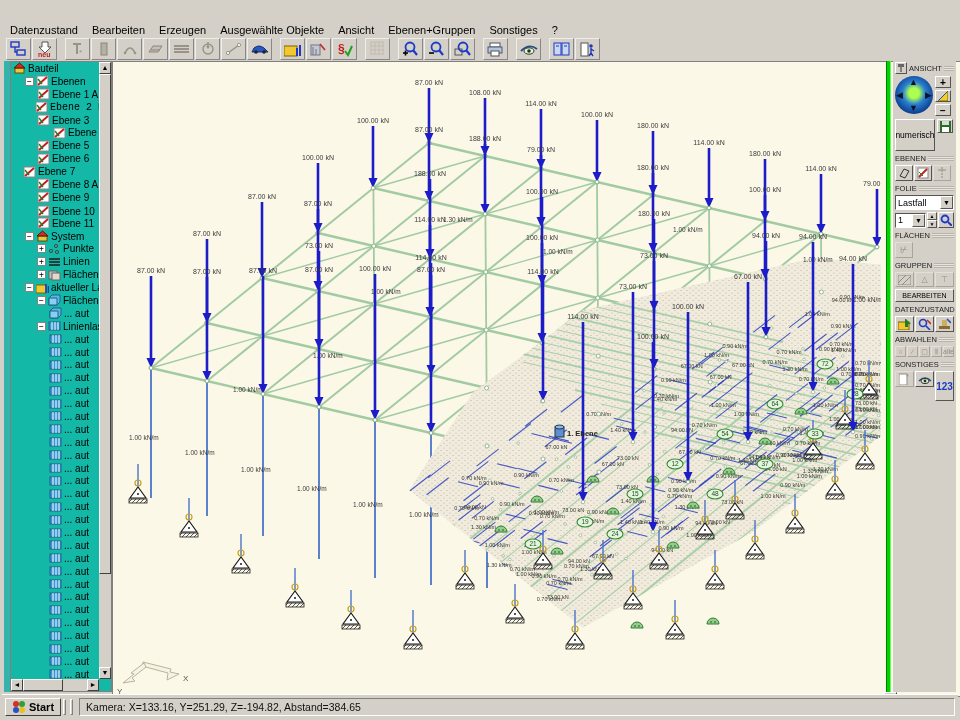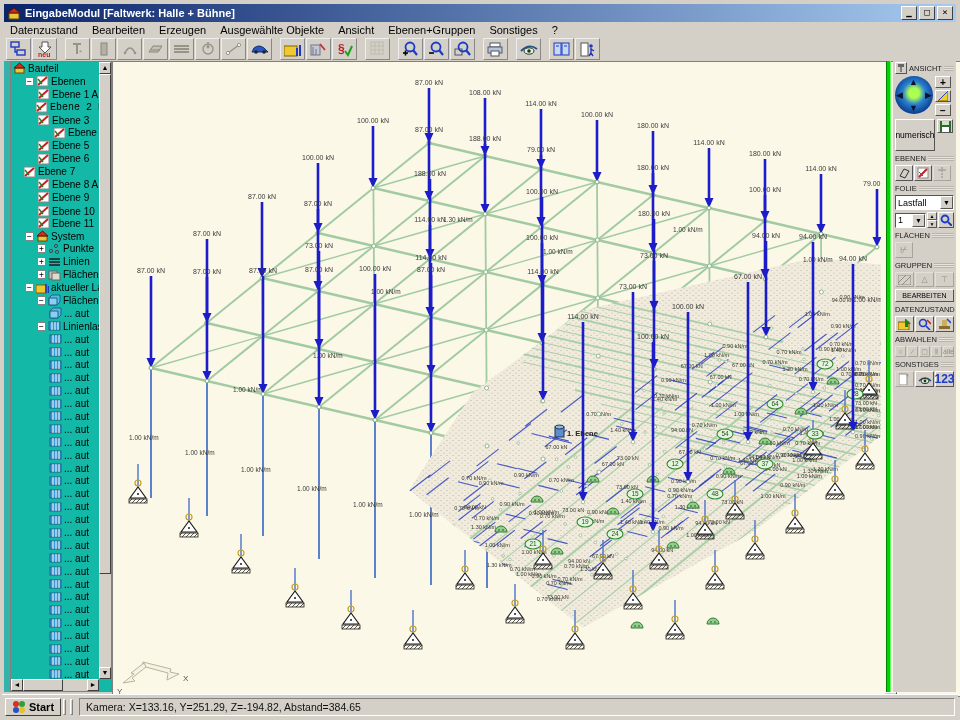--- a/index.html
+++ b/index.html
@@ -97,32 +97,20 @@
   .grip { width:3px; height:16px; margin:0 2px; border:1px solid; border-color:#fff #808080 #808080 #fff; }
   .statusfield { flex:1; height:18px; margin-left:4px; background:#d4d0c8;
     border:1px solid; border-color:#808080 #fff #fff #808080; display:flex;
     align-items:center; padding:0 6px; font-size:10.5px; color:#111; white-space:nowrap; }
 </style>
 </head>
 <body>
 
 <div class="win">
 
-  <div class="titlebar">
-    <svg width="14" height="13">
-        <rect x="2" y="6" width="10" height="6" fill="#e8c840" stroke="#6a4a00"></rect>
-        <polygon points="1,6 7,1 13,6" fill="#c83020" stroke="#6a1000"></polygon>
-      </svg>
-    <span class="ttl">EingabeModul [Faltwerk: Halle + Bühne]</span>
-    <span class="winbtns">
-      <span class="winbtn">▁</span>
-      <span class="winbtn">□</span>
-      <span class="winbtn">×</span>
-    </span>
-  </div>
 
   <div class="menubar">
     <span>Datenzustand</span>
     <span>Bearbeiten</span>
     <span>Erzeugen</span>
     <span>Ausgewählte Objekte</span>
     <span>Ansicht</span>
     <span>Ebenen+Gruppen</span>
     <span>Sonstiges</span>
     <span>?</span>
@@ -1889,21 +1877,21 @@
             <text x="7" y="6" font-size="7" fill="#908c84">*</text>
           </svg>
       </span>
       <span class="pbtn" style="width:19px;height:16px;">
         <svg width="14" height="11">
             <path d="M1,7 Q7,1 13,7" fill="none" stroke="#205080" stroke-width="1.6"></path>
             <ellipse cx="7" cy="7" rx="4" ry="2.6" fill="#e8f0e0" stroke="#333"></ellipse>
             <circle cx="7" cy="7" r="1.4" fill="#104010"></circle>
           </svg>
       </span>
-      <span class="pbtn" style="width:19px;height:16px;font-size:12px;color:#1a3ac8;font-weight:bold;">
+      <span class="pbtn" style="width:19px;height:30px;font-size:10px;color:#1a3ac8;font-weight:bold;">
         <span>123</span>
       </span>
     </div>
   </div>
 
   <div class="taskbar">
     <span class="startbtn">
       <svg width="14" height="13">
           <circle cx="4" cy="4" r="3" fill="#d83020"></circle>
           <circle cx="10" cy="4" r="3" fill="#30a030"></circle>

